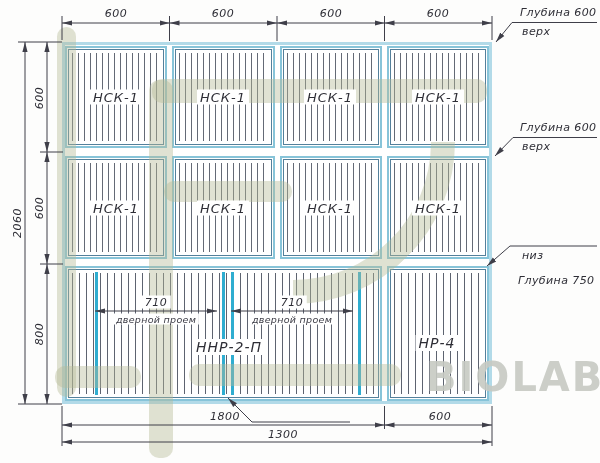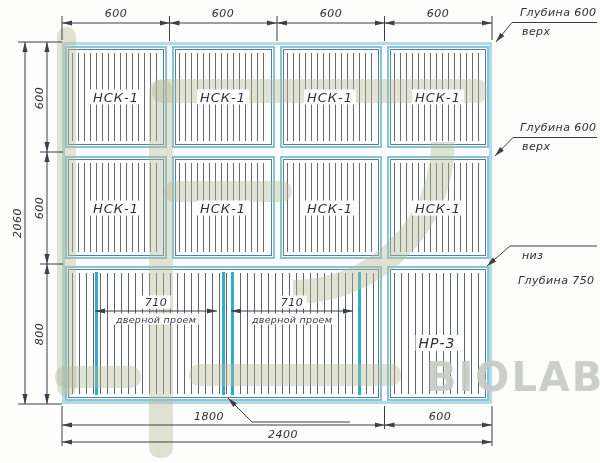--- a/index.html
+++ b/index.html
@@ -184,33 +184,34 @@
   <span class="ctr dim lbl" style="left:116px;top:13px;">600</span>
   <span class="ctr dim lbl" style="left:223px;top:13px;">600</span>
   <span class="ctr dim lbl" style="left:331px;top:13px;">600</span>
   <span class="ctr dim lbl" style="left:438px;top:13px;">600</span>
 
   <span class="ctr dim v lbl" style="left:17px;top:223px;">2060</span>
   <span class="ctr dim v lbl" style="left:39px;top:98px;">600</span>
   <span class="ctr dim v lbl" style="left:39px;top:208px;">600</span>
   <span class="ctr dim v lbl" style="left:39px;top:334px;">800</span>
 
-  <span class="ctr dim lbl" style="left:209px;top:416px;font-style:italic;">1800</span>
-  <span class="ctr dim lbl" style="left:283px;top:434px;">2400</span>
+  <span class="ctr dim lbl" style="left:225px;top:416px;font-style:italic;">1800</span>
+  <span class="ctr dim lbl" style="left:283px;top:434px;">1300</span>
   <span class="ctr dim lbl" style="left:440px;top:416px;">600</span>
 
   <span class="ctr plabel lbl" style="left:116px;top:97px;">НСК-1</span>
   <span class="ctr plabel lbl" style="left:223px;top:97px;">НСК-1</span>
   <span class="ctr plabel lbl" style="left:330px;top:97px;">НСК-1</span>
   <span class="ctr plabel lbl" style="left:438px;top:97px;">НСК-1</span>
   <span class="ctr plabel lbl" style="left:116px;top:208px;">НСК-1</span>
   <span class="ctr plabel lbl" style="left:223px;top:208px;">НСК-1</span>
   <span class="ctr plabel lbl" style="left:330px;top:208px;">НСК-1</span>
   <span class="ctr plabel lbl" style="left:438px;top:208px;">НСК-1</span>
-  <span class="ctr plabel big lbl" style="left:437px;top:343px;">НР-3</span>
+  <span class="ctr plabel big lbl" style="left:229px;top:347px;">ННР-2-П</span>
+  <span class="ctr plabel big lbl" style="left:437px;top:343px;">НР-4</span>
 
   <span class="ctr dim bg lbl" style="left:156px;top:302px;">710</span>
   <span class="ctr caption lbl" style="left:156px;top:319px;">дверной проем</span>
   <span class="ctr dim bg lbl" style="left:292px;top:302px;">710</span>
   <span class="ctr caption lbl" style="left:292px;top:319px;">дверной проем</span>
 
   <span class="callout lbl" style="left:520px;top:6px;">Глубина 600</span>
   <span class="callout lbl" style="left:522px;top:25px;">верх</span>
   <span class="callout lbl" style="left:520px;top:121px;">Глубина 600</span>
   <span class="callout lbl" style="left:522px;top:140px;">верх</span>

